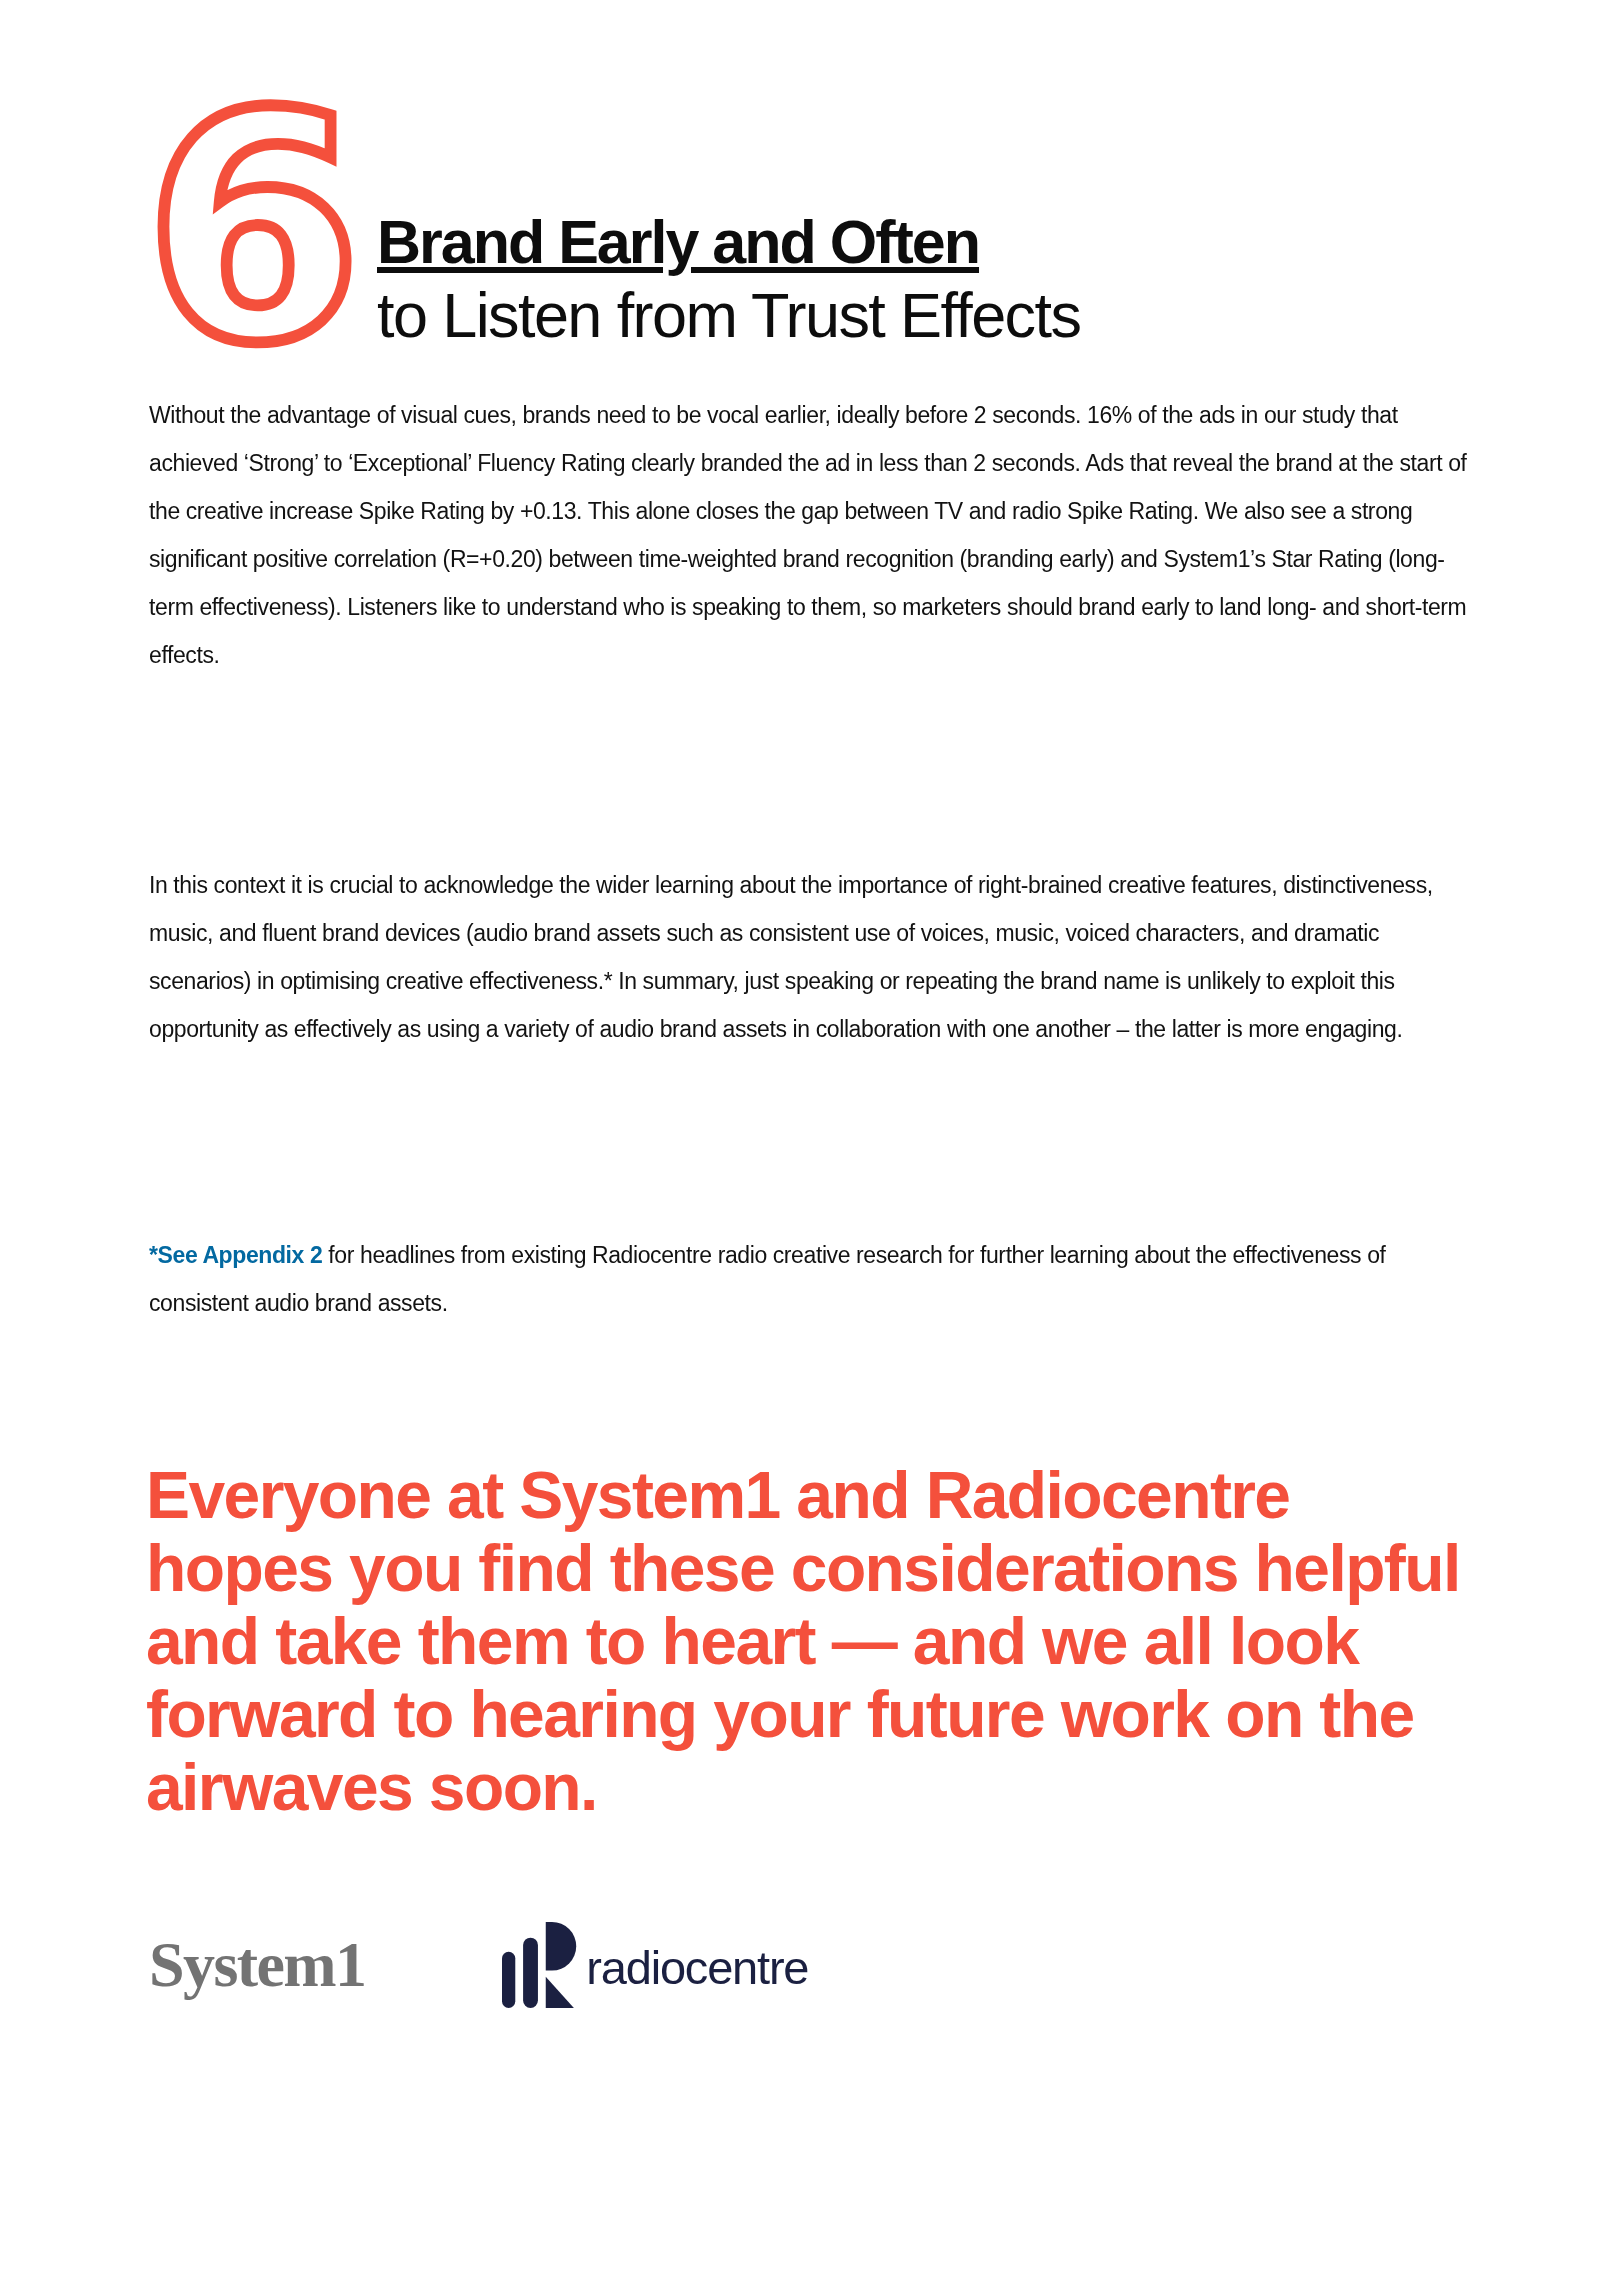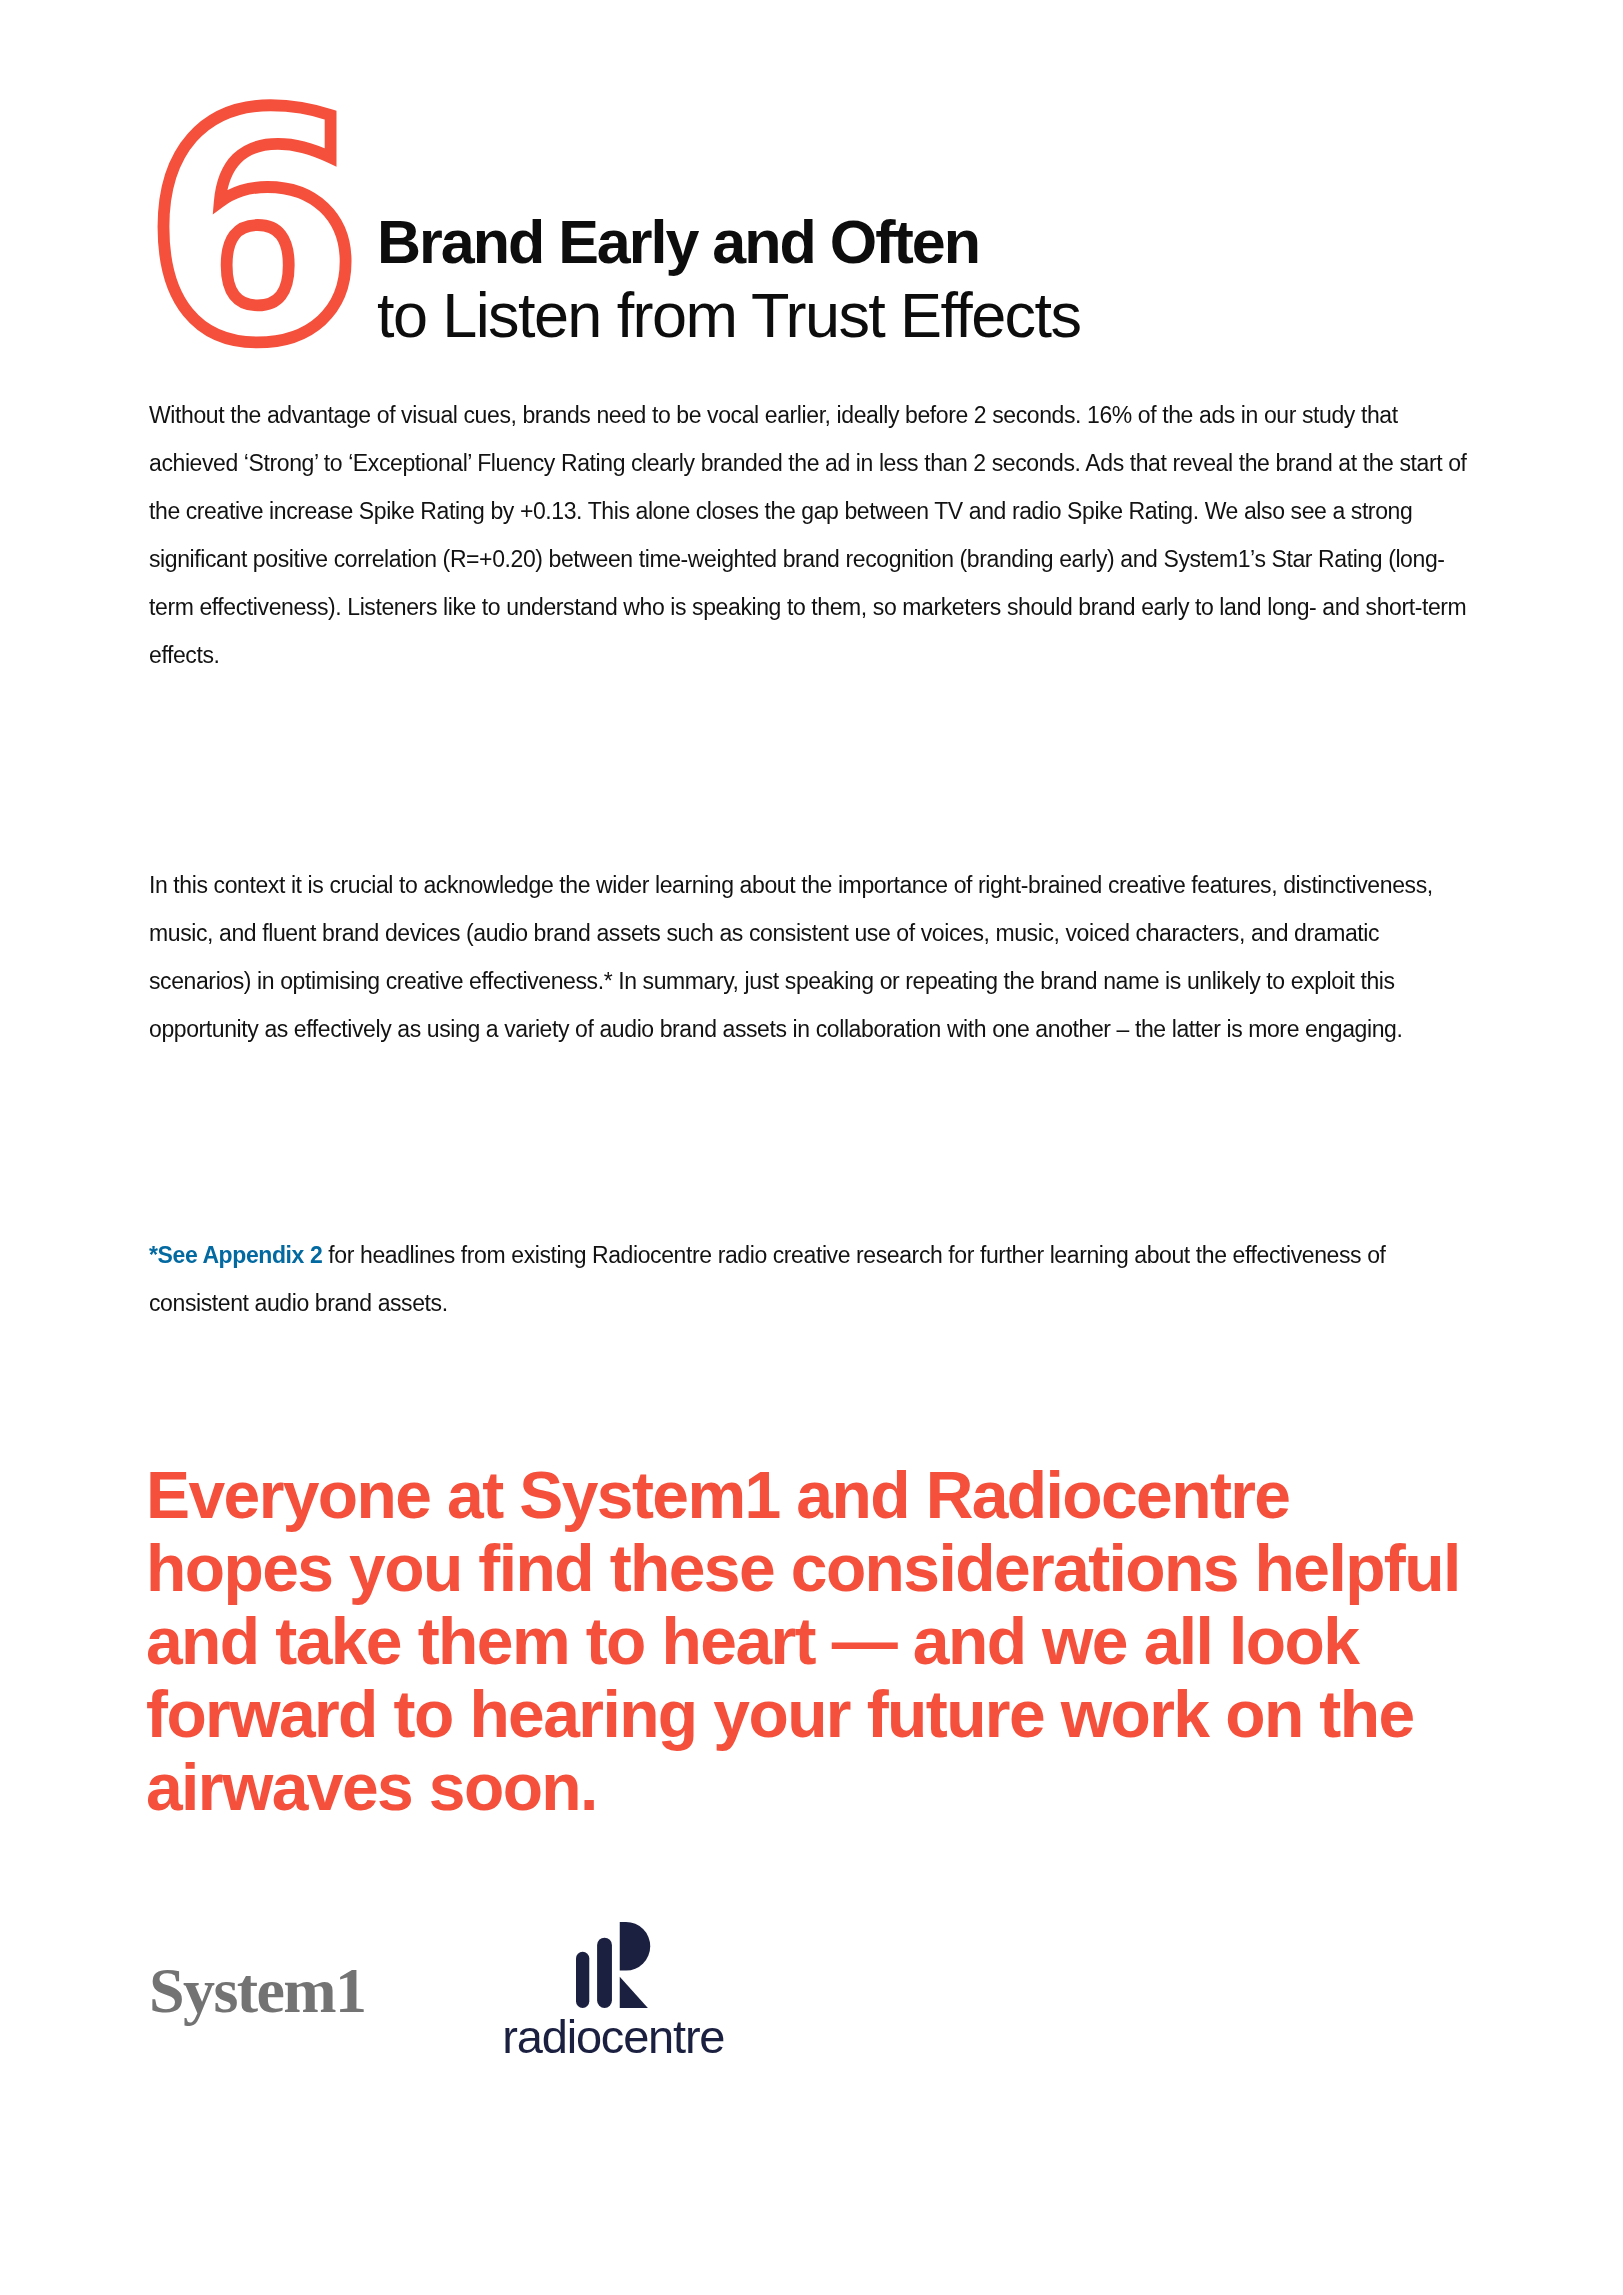--- a/index.html
+++ b/index.html
@@ -34,20 +34,21 @@
     top: 206px;
     white-space: nowrap;
   }
   .title-bold {
     display: block;
     font-size: 61px;
     font-weight: 900;
     letter-spacing: -2px;
     line-height: 72px;
     color: #0d0d0d;
+    text-decoration: underline;
   }
   .title-light {
     display: block;
     font-size: 63px;
     font-weight: 400;
     letter-spacing: -1.6px;
     line-height: 74px;
     color: #0d0d0d;
   }
   .body-para {
@@ -91,22 +92,21 @@
     font-family: "Liberation Serif", serif;
     font-weight: 700;
     font-size: 64px;
     letter-spacing: -1.6px;
     color: #737373;
     line-height: 1;
   }
   .radiocentre-logo {
     display: flex;
     align-items: center;
-    gap: 0;
-    flex-direction: column;
+    gap: 9px;
   }
   .radiocentre-icon svg {
     display: block;
   }
   .radiocentre-wordmark {
     font-size: 47px;
     font-weight: 500;
     letter-spacing: -1.2px;
     color: #1B2041;
     line-height: 1;

